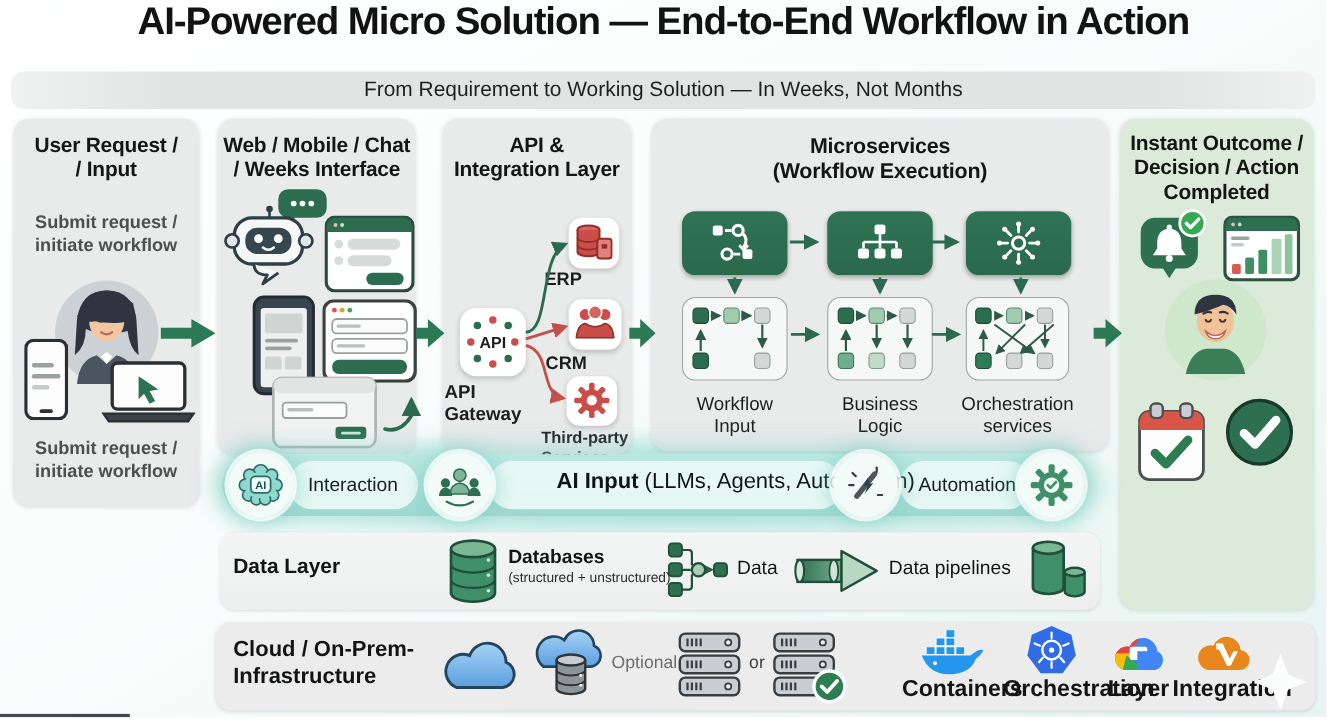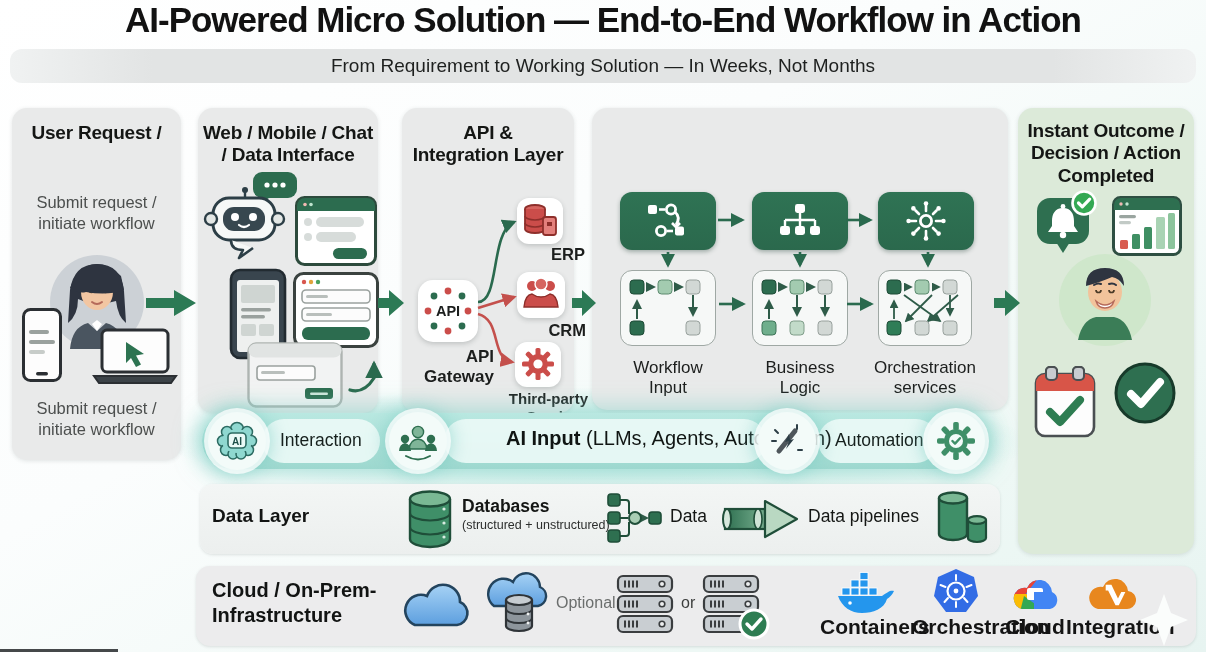--- a/index.html
+++ b/index.html
@@ -2,22 +2,22 @@
 <html><head>
 <meta charset="utf-8">
 <style>
   *{box-sizing:border-box;margin:0;padding:0}
   body{background:#fff;font-family:"Liberation Sans","DejaVu Sans",sans-serif}
   .canvas{position:relative;width:1206px;height:652px;overflow:hidden;
     background:linear-gradient(150deg,#ffffff 0%,#fbfdfd 40%,#eef8f5 78%,#e7f4f1 100%)}
   .abs{position:absolute}
   .panel{position:absolute;background:#e9eaea;border-radius:15px;box-shadow:0 1px 4px rgba(60,70,68,.14)}
   .coltitle{font-weight:700;font-size:19px;line-height:1.18;text-align:center;color:#141614;letter-spacing:-.2px}
-  .caption{font-size:16.5px;line-height:1.25;text-align:center;color:#4c4f4e;font-weight:400}
-  .iconlabel{font-size:15.5px;line-height:1.18;text-align:right;color:#1c1e1d;font-weight:600}
+  .caption{font-size:16.5px;line-height:1.25;text-align:center;color:#4c4f4e;font-weight:700}
+  .iconlabel{font-size:15.5px;line-height:1.18;text-align:left;color:#1c1e1d;font-weight:600}
   .bandlabel{font-size:17.5px;color:#16201d;font-weight:500}
   .tile{position:absolute;background:#fff;border-radius:12px;box-shadow:0 2px 5px rgba(50,60,58,.22)}
   .aicircle{position:absolute;width:58px;height:58px;border-radius:50%;background:#f3fbf9;
     box-shadow:0 0 0 4px rgba(255,255,255,.75),0 0 18px 4px rgba(120,205,193,.65);
     display:flex;align-items:center;justify-content:center}
   .pill{position:absolute;height:44px;top:419px;border-radius:22px;background:rgba(238,251,248,.88)}
   .greenbox{position:absolute;width:96px;height:58px;border-radius:12px;
     background:linear-gradient(180deg,#2f7354,#27604647);background-color:#2c6c4f;
     box-shadow:0 2px 4px rgba(30,60,48,.35);display:flex;align-items:center;justify-content:center}
   .flowbox{position:absolute;width:96px;height:76px;background:#f6f8f7;border:1.6px solid #9fa8a4;
@@ -46,30 +46,31 @@
         </linearGradient>
     <linearGradient id="gradPipe" x1="0" y1="0" x2="1" y2="0">
           <stop offset="0" stop-color="#2e6f50"></stop>
           <stop offset="1" stop-color="#76ae8e"></stop>
         </linearGradient>
   </defs>
 </svg>
 
 <div class="abs" style="left:0;right:0;top:4;text-align:center;font-size:35px;font-weight:800;letter-spacing:-1px;color:#121212">AI-Powered Micro Solution — End-to-End Workflow in Action</div>
 
-<div class="abs" style="left:10px;top:49px;width:1186px;height:34px;border-radius:12px;
+<div class="abs" style="left:10px;top:65px;width:1186px;height:34px;border-radius:12px;
      background:linear-gradient(90deg,#f0f2f2,#e2e4e4 12%,#e2e4e4 88%,#f0f2f2);
      display:flex;align-items:center;justify-content:center;font-size:19px;color:#1e201f;font-weight:500">From Requirement to Working Solution — In Weeks, Not Months</div>
 
 <div class="abs" style="left:170px;top:388px;width:860px;height:110px;border-radius:50%;
      background:radial-gradient(ellipse at center, rgba(150,222,210,.75), rgba(150,222,210,0) 72%)"></div>
 
 <div class="panel" style="left:12px;top:108px;width:169px;height:352px"></div>
 <div class="abs coltitle" style="left:12px;top:122px;width:169px">
   <div>User Request /</div>
+  <div>/ Input</div>
 </div>
 <div class="abs caption" style="left:14px;top:192px;width:165px">
   <div>Submit request /</div>
   <div>initiate workflow</div>
 </div>
 
 <svg class="abs" style="left:40px;top:252px" width="110" height="106" viewBox="0 0 110 106">
   <circle cx="57" cy="50" r="47" fill="#ccd1d6"></circle>
   <path d="M30,38 q4,-26 27,-26 q24,0 27,27 l2,32 q-8,-6 -10,-22 q-20,6 -38,-2 q0,16 -10,24 z" fill="#2e3440"></path>
   <ellipse cx="57" cy="40" rx="16" ry="18" fill="#f2c6a2"></ellipse>
@@ -94,21 +95,21 @@
   <path d="M34,14 l18,12 l-8,1.5 l5,9 l-5,2.5 l-5,-9 l-5,5 z" fill="#2d7351"></path>
 </svg>
 <div class="abs caption" style="left:14px;top:398px;width:165px">
   <div>Submit request /</div>
   <div>initiate workflow</div>
 </div>
 
 <div class="panel" style="left:198px;top:108px;width:180px;height:305px"></div>
 <div class="abs coltitle" style="left:196px;top:122px;width:184px">
   <div>Web / Mobile / Chat</div>
-  <div>/ Data Interface</div>
+  <div>/ Weeks Interface</div>
 </div>
 
 <svg class="abs" style="left:201px;top:168px" width="100" height="92" viewBox="0 0 100 92">
   <rect x="52" y="4" width="44" height="26" rx="9" fill="#2c6c4f"></rect>
   <path d="M60,28 l-4,9 l12,-7 z" fill="#2c6c4f"></path>
   <circle cx="66" cy="17" r="2.6" fill="#fff"></circle>
       <circle cx="74" cy="17" r="2.6" fill="#fff"></circle>
       <circle cx="82" cy="17" r="2.6" fill="#fff"></circle>
   <circle cx="44" cy="22" r="3" fill="#2c3e46"></circle>
       <line x1="44" y1="24" x2="44" y2="32" stroke="#2c3e46" stroke-width="2.4"></line>
@@ -231,20 +232,24 @@
   <div>Services</div>
 </div>
 
 <svg class="abs" style="left:476px;top:198px" width="44" height="180" viewBox="0 0 44 180">
   <path d="M2,104 C24,104 14,34 38,24" fill="none" stroke="#2a6a4e" stroke-width="2.6" marker-end="url(#mgreen)"></path>
   <path d="M2,110 L38,99" fill="none" stroke="#c4504c" stroke-width="2.6" marker-end="url(#mred)"></path>
   <path d="M2,116 C26,122 14,160 36,164" fill="none" stroke="#c4504c" stroke-width="2.6" marker-end="url(#mred)"></path>
 </svg>
 
 <div class="panel" style="left:592px;top:108px;width:416px;height:302px"></div>
+<div class="abs coltitle" style="left:592px;top:122px;width:416px;font-size:19.5px">
+  <div>Microservices</div>
+  <div>(Workflow Execution)</div>
+</div>
 
 <div class="greenbox" style="left:620px;top:192px">
   <svg width="48" height="40" viewBox="0 0 48 40">
     <rect x="4" y="4" width="9" height="9" rx="2" fill="#fff"></rect>
     <line x1="15" y1="8.5" x2="21" y2="8.5" stroke="#fff" stroke-width="2.6"></line>
     <circle cx="27" cy="8.5" r="4.6" fill="none" stroke="#fff" stroke-width="2.8"></circle>
     <path d="M31,11 q6,5 1,13" fill="none" stroke="#fff" stroke-width="2.8"></path>
     <path d="M28,22 l4,4 l4,-4" fill="none" stroke="#fff" stroke-width="2.6" stroke-linejoin="round"></path>
     <circle cx="17" cy="30" r="4.6" fill="none" stroke="#fff" stroke-width="2.8"></circle>
     <line x1="23" y1="30" x2="29" y2="30" stroke="#fff" stroke-width="2.6"></line>
@@ -667,21 +672,21 @@
       </clipPath>
   <g clip-path="url(#gcClip)">
     <rect x="0" y="0" width="50" height="36" fill="#4285f4"></rect>
     <polygon points="0,0 30,0 14,20 0,20" fill="#ea4335"></polygon>
     <rect x="0" y="18" width="18" height="18" fill="#fbbc05"></rect>
     <polygon points="14,20 36,36 10,36" fill="#34a853"></polygon>
     <rect x="17" y="12" width="16" height="12" fill="#fff" rx="2"></rect>
     <rect x="24" y="16" width="16" height="17" fill="#4285f4"></rect>
   </g>
 </svg>
-<div class="infra-label" style="left:990px;top:615px">Cloud</div>
+<div class="infra-label" style="left:990px;top:615px">Layer</div>
 
 <svg class="abs" style="left:1086px;top:574px" width="50" height="38" viewBox="0 0 50 38">
   <path d="M12,35 h28 a9,9 0 0 0 2,-18 a13,13 0 0 0 -25,-4 a10,10 0 0 0 -5,22 z" fill="#e8871e"></path>
   <path d="M18,10 h7 l8,17 l4,-8 h5 l-8,16 h-4 l-9,-18 h-3 z" fill="#fff" transform="scale(0.82) translate(6,3)"></path>
 </svg>
 <div class="infra-label" style="left:1066px;top:615px">Integration</div>
 
 <svg class="abs" style="left:1138px;top:592px" width="52" height="56" viewBox="0 0 52 56">
   <polygon points="26,2 33,21 50,28 33,35 26,54 19,35 2,28 19,21" fill="#fbfdfc"></polygon>
 </svg>

